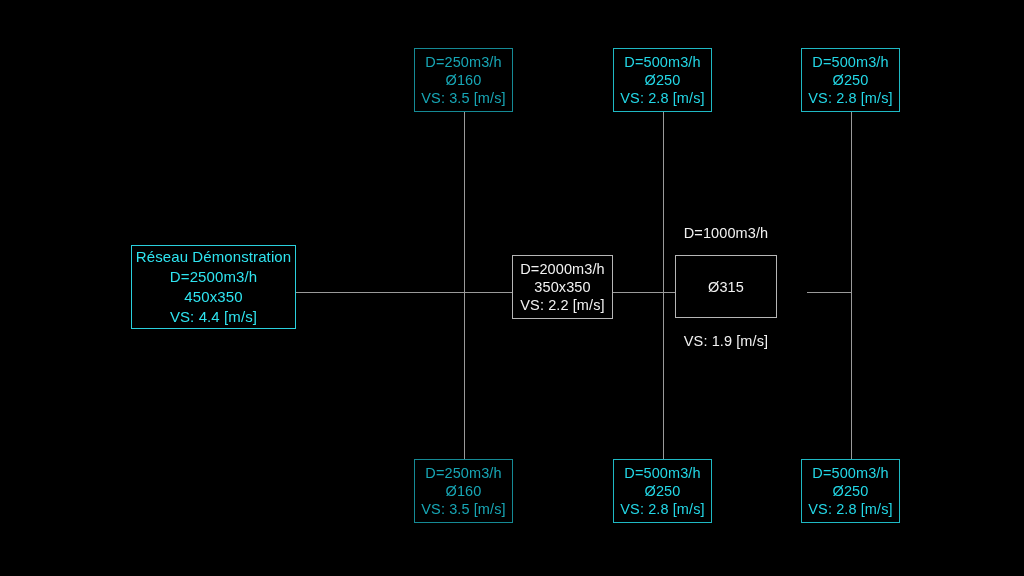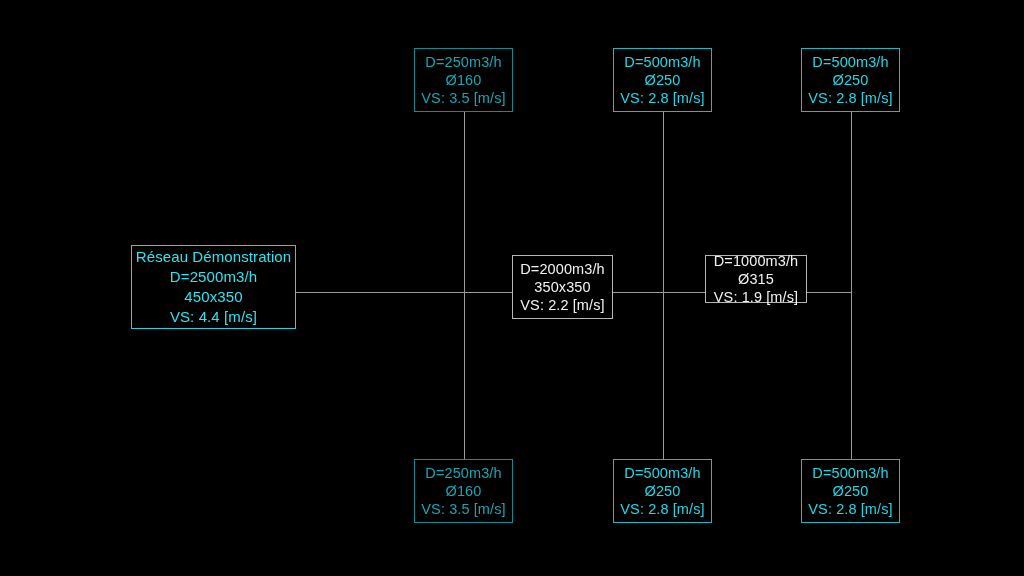--- a/index.html
+++ b/index.html
@@ -107,21 +107,21 @@
     <span class="ln">Ø250</span>
     <span class="ln">VS: 2.8 [m/s]</span>
   </div>
 
   <div class="node trunk" style="left:512px; top:255px; width:101px; height:64px;">
     <span class="ln">D=2000m3/h</span>
     <span class="ln">350x350</span>
     <span class="ln">VS: 2.2 [m/s]</span>
   </div>
 
-  <div class="node trunk" style="left:705px; top:255px; width:102px; height:48px;">
+  <div class="node trunk" style="left:675px; top:255px; width:102px; height:63px;gap:36px;">
     <span class="ln">D=1000m3/h</span>
     <span class="ln">Ø315</span>
     <span class="ln">VS: 1.9 [m/s]</span>
   </div>
 
   <div class="node dim" style="left:414px; top:459px; width:99px; height:64px;">
     <span class="ln">D=250m3/h</span>
     <span class="ln">Ø160</span>
     <span class="ln">VS: 3.5 [m/s]</span>
   </div>

